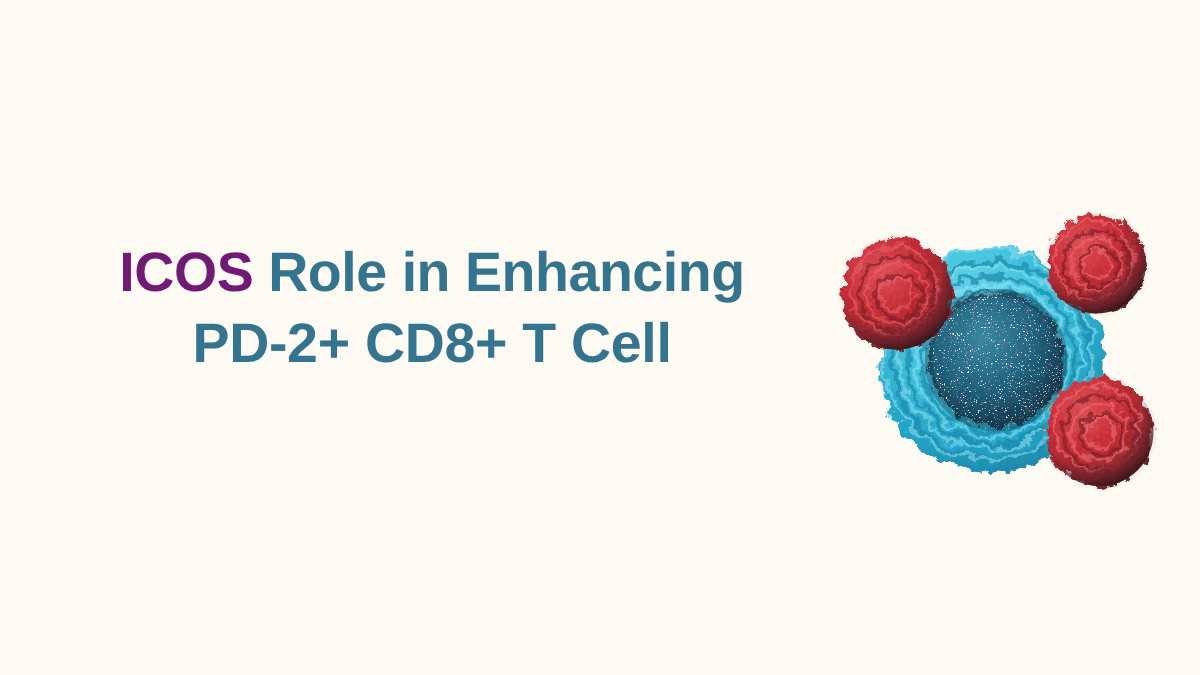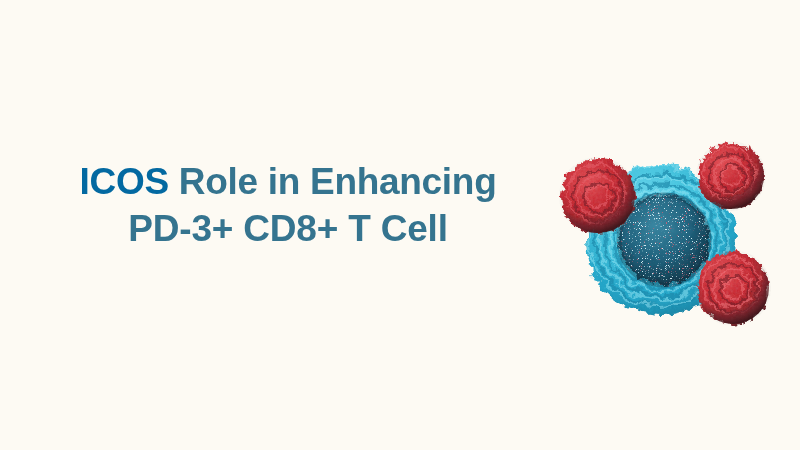--- a/index.html
+++ b/index.html
@@ -38,21 +38,21 @@
     letter-spacing: -0.2px;
     color: #35748f;
     white-space: nowrap;
   }
 
   .title-line.line-1 {
     letter-spacing: -0.3px;
   }
 
   .accent {
-    color: #0369a1;
+    color: #701a75;
   }
 
   
   #illustration {
     position: absolute;
     left: 548px;
     top: 128px;
     width: 246px;
     height: 212px;
   }
@@ -63,21 +63,21 @@
     height: 100%;
   }
 </style>
 </head>
 <body>
 
 <div id="slide">
 
   <div id="title-block">
     <div class="title-line line-1"><span class="accent">ICOS</span><span> Role in Enhancing</span></div>
-    <div class="title-line line-2">PD-3+ CD8+ T Cell</div>
+    <div class="title-line line-2">PD-2+ CD8+ T Cell</div>
   </div>
 
   <div id="illustration">
     <svg viewBox="0 0 246 212" xmlns="http://www.w3.org/2000/svg">
       <defs>
 
         <radialGradient id="gMembrane" cx="42%" cy="32%" r="72%">
           <stop offset="0%" stop-color="#79dcf0"></stop>
           <stop offset="42%" stop-color="#45c3de"></stop>
           <stop offset="78%" stop-color="#23a2c6"></stop>

